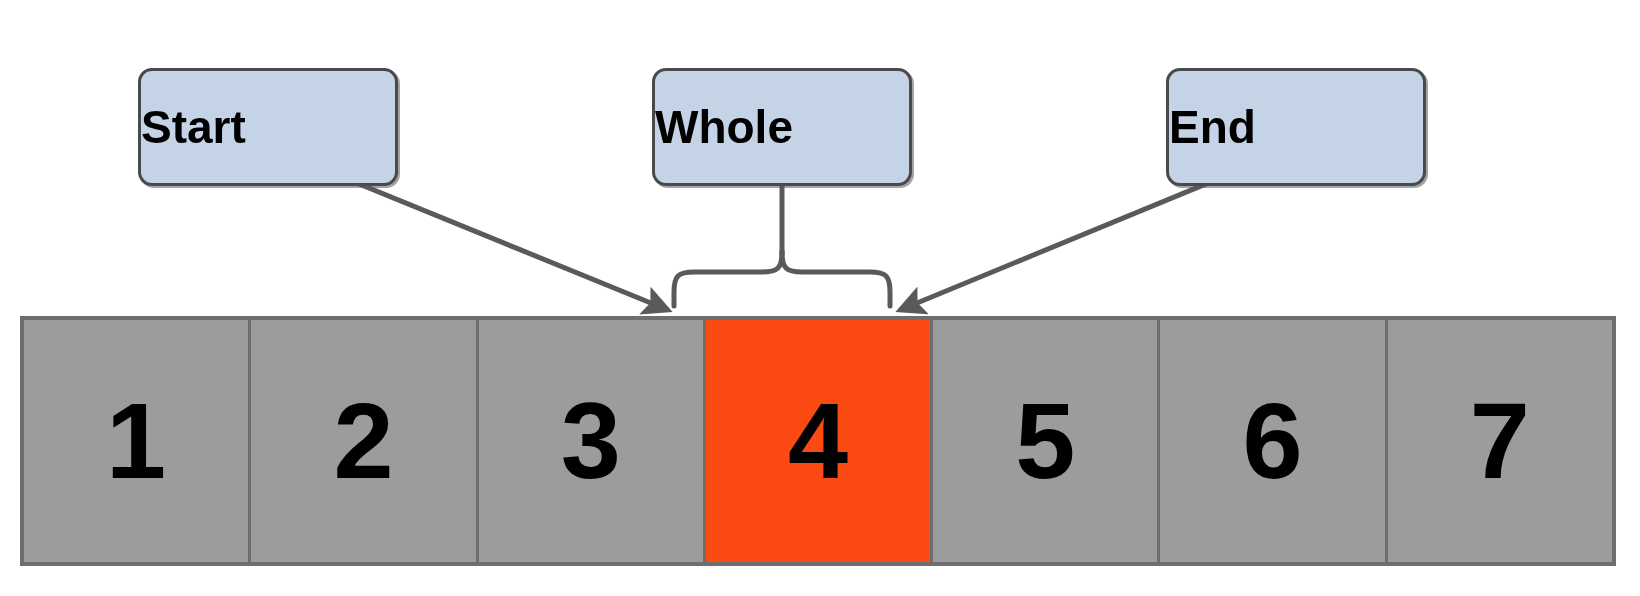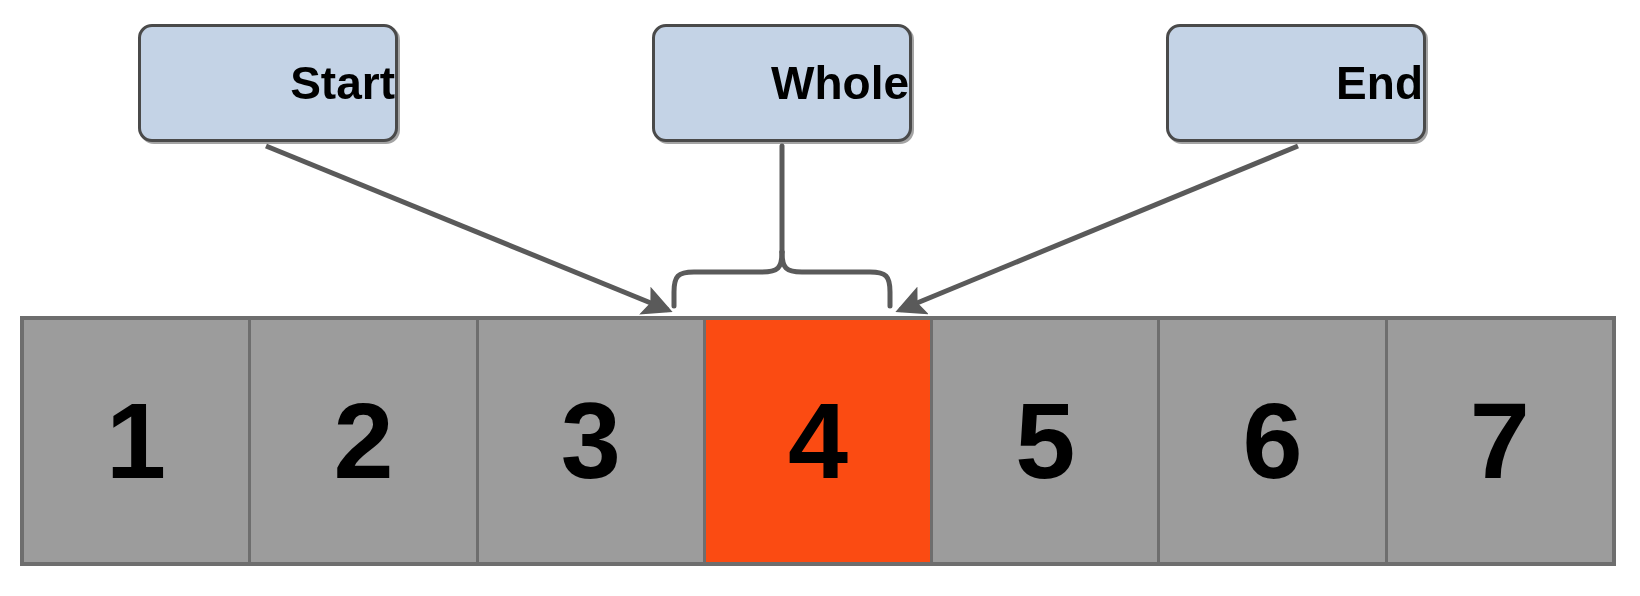--- a/index.html
+++ b/index.html
@@ -18,22 +18,23 @@
 
   
   .callout {
     position: absolute;
     box-sizing: border-box;
     background: #c4d3e6;
     border: 3px solid #4a4a4a;
     border-radius: 14px;
     display: flex;
     align-items: center;
-    justify-content: flex-end;
+    justify-content: flex-start;
     box-shadow: 2px 2px 0 rgba(90,90,90,0.55);
+    margin-top: 44px;
   }
   .callout-label {
     font-family: "Liberation Sans", sans-serif;
     font-weight: bold;
     font-size: 46px;
     color: #000000;
     line-height: 1;
     letter-spacing: 0px;
     white-space: nowrap;
   }

